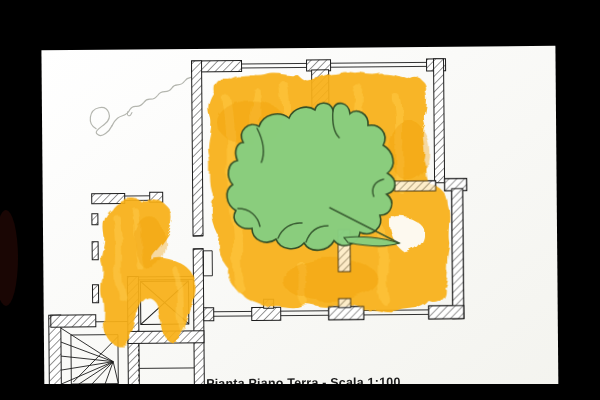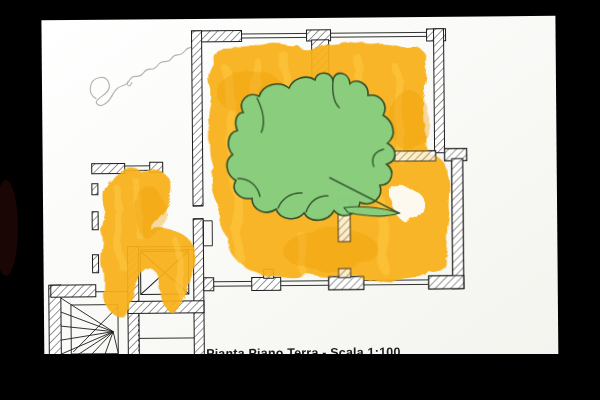--- a/index.html
+++ b/index.html
@@ -1,21 +1,21 @@
 <!DOCTYPE html>
 <html style="--bg: #000000; --paper: #fdfdfa; --ink: #1c1c1c; --paint-primary: #F8AF14; --paint-light: #FFCC4D; --paint-deep: #EE9C04; --cutout-green: #87CE7F; --cutout-outline: #2c4a26; --pencil: #a8aaa2; --caption: #1b1b1b;"><head>
 <meta charset="utf-8">
 <style>
   :root{
     --bg:#000000; --paper:#fdfdfa; --ink:#1c1c1c; --paint-primary:#F8AF14;
     --paint-light:#FFCC4D; --paint-deep:#EE9C04; --cutout-green:#87CE7F;
     --cutout-outline:#2c4a26; --pencil:#a8aaa2; --caption:#1b1b1b;
   }
   html,body{margin:0;padding:0;background:#000;}
-  .stage{position:relative;width:600px;height:354px;background:var(--bg);overflow:hidden;}
+  .stage{position:relative;width:600px;height:354px;background:var(--bg);overflow:hidden;margin-top:30px;}
   svg{display:block;}
   .wall{fill:url(#hatch);stroke:var(--ink);stroke-width:1;}
   .ink{stroke:var(--ink);fill:none;stroke-width:1;}
   .thin{stroke-width:.9;}
   .paintA{fill:var(--paint-primary);}
   .streak{stroke:var(--paint-light);fill:none;stroke-linecap:round;}
   .deep{fill:var(--paint-deep);}
   .caption-text{font-family:"Liberation Sans",sans-serif;font-weight:bold;
     font-size:12.5px;fill:var(--caption);letter-spacing:.2px;}
 </style>

